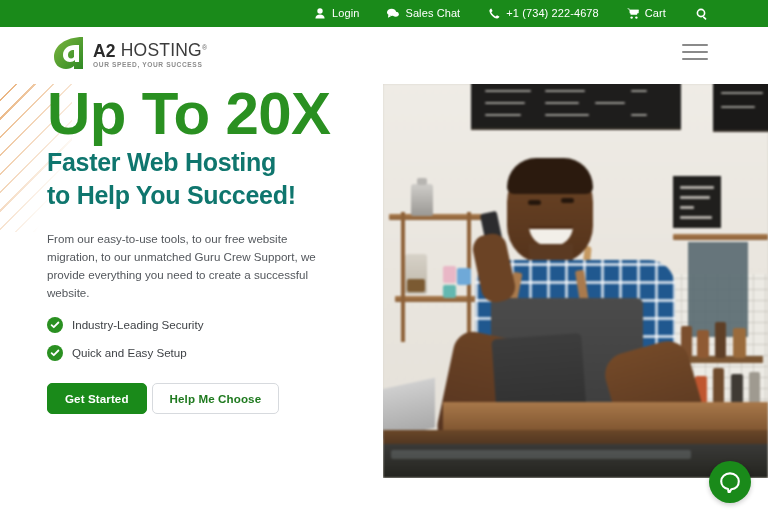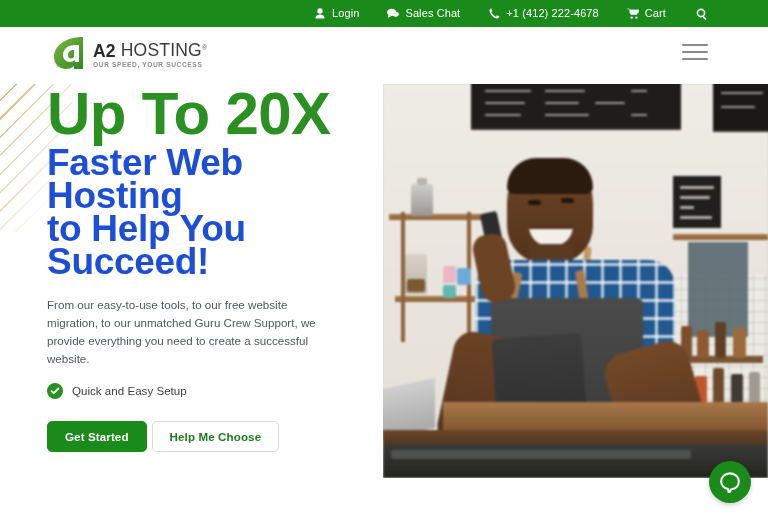--- a/index.html
+++ b/index.html
@@ -145,24 +145,24 @@
   }
   .headline-accent {
     font-size: 60px;
     line-height: 52px;
     font-weight: 700;
     color: #2a9021;
     letter-spacing: -0.6px;
     margin-bottom: 6px;
   }
   .headline-main {
-    font-size: 37px;
+    font-size: 25px;
     line-height: 33px;
     font-weight: 700;
-    color: #1d4ed8;
+    color: #0f766e;
     letter-spacing: -0.3px;
     margin-bottom: 18px;
   }
   .hero-para {
     font-size: 11.6px;
     line-height: 18px;
     color: #53575c;
     width: 282px;
     margin-bottom: 15px;
   }
@@ -497,21 +497,21 @@
       </span>
       <span>Sales Chat</span>
     </div>
 
     <div class="topbar-item">
       <span class="tb-ico">
         <svg width="11" height="11" viewBox="0 0 11 11">
           <path d="M2.3 0.4 C1.3 0.6 0.2 1.7 0.4 2.9 C0.9 6.3 4.5 9.9 7.9 10.5 C9.1 10.7 10.2 9.6 10.4 8.6 L8 7.3 L6.6 8.6 C5.2 7.9 3.1 5.8 2.3 4.3 L3.6 2.9 Z"></path>
         </svg>
       </span>
-      <span>+1 (412) 222-4678</span>
+      <span>+1 (734) 222-4678</span>
     </div>
 
     <div class="topbar-item">
       <span class="tb-ico">
         <svg width="12" height="11" viewBox="0 0 12 11">
           <path d="M0 0.5h2.2l.6 1.6h8.7l-1.5 4.6H3.6L2.6 2.1"></path>
           <rect x="2.6" y="1.6" width="9.1" height="3.6"></rect>
           <circle cx="4.6" cy="9.6" r="1.2"></circle>
           <circle cx="9.4" cy="9.6" r="1.2"></circle>
         </svg>
@@ -573,20 +573,28 @@
 
     <p class="hero-para">From our easy-to-use tools, to our free website migration, to our unmatched Guru Crew Support, we provide everything you need to create a successful website.</p>
 
     <ul class="feature-list">
       <li class="feature-item">
         <span class="check-badge">
           <svg width="10" height="10" viewBox="0 0 10 10">
             <path d="M1.6 5.1 L3.8 7.2 L8.4 2.5" fill="none" stroke="#ffffff" stroke-width="1.8" stroke-linecap="round" stroke-linejoin="round"></path>
           </svg>
         </span>
+        <span>Industry-Leading Security</span>
+      </li>
+      <li class="feature-item">
+        <span class="check-badge">
+          <svg width="10" height="10" viewBox="0 0 10 10">
+            <path d="M1.6 5.1 L3.8 7.2 L8.4 2.5" fill="none" stroke="#ffffff" stroke-width="1.8" stroke-linecap="round" stroke-linejoin="round"></path>
+          </svg>
+        </span>
         <span>Quick and Easy Setup</span>
       </li>
     </ul>
 
     <div class="cta-row">
       <button class="btn btn-primary">Get Started</button>
       <button class="btn btn-secondary">Help Me Choose</button>
     </div>
   </div>
 

